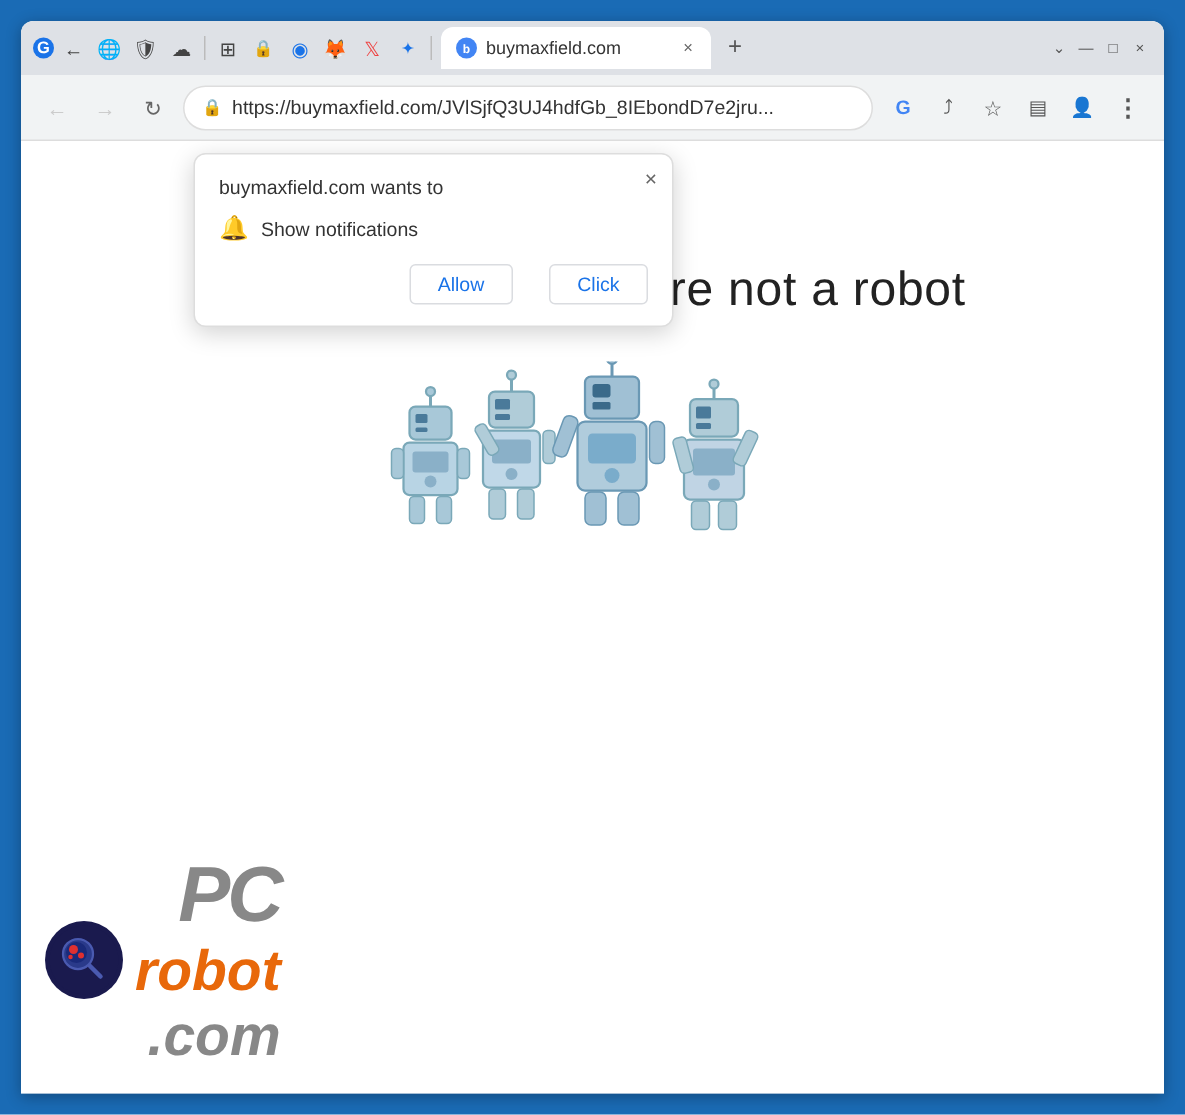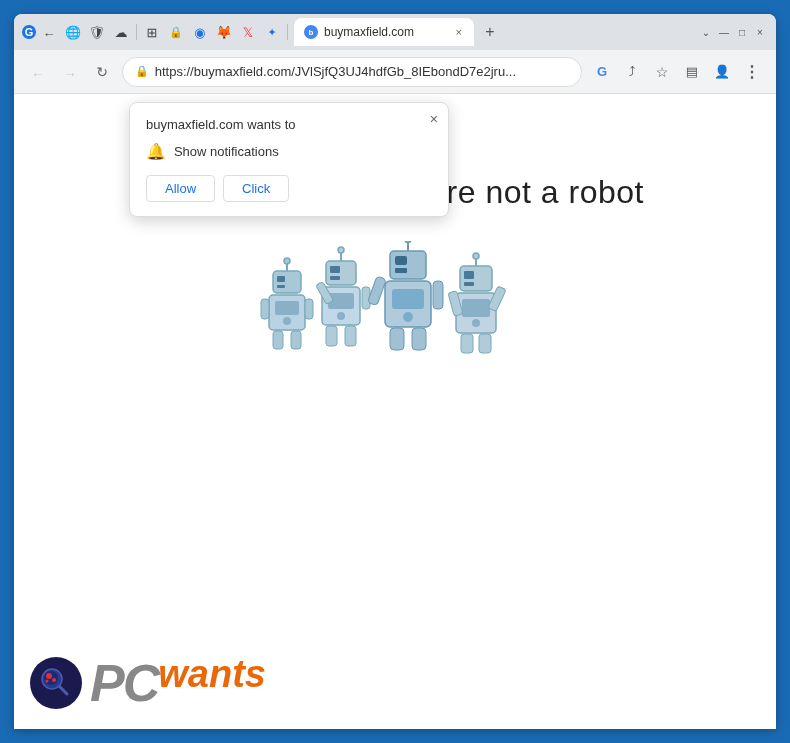--- a/index.html
+++ b/index.html
@@ -215,22 +215,22 @@
     }
 
     .popup-notif-text {
       font-size: 13px;
       color: #333;
       text-align: center;
     }
 
     .popup-buttons {
       display: flex;
-      justify-content: flex-start;
-      gap: 8px;
+      justify-content: flex-end;
+      gap: 24px;
     }
 
     .popup-btn {
       padding: 5px 18px;
       border-radius: 4px;
       font-size: 13px;
       cursor: pointer;
       border: 1px solid #dadce0;
       background: #fff;
       color: #1a73e8;
@@ -474,20 +474,21 @@
           <circle cx="18" cy="18" r="7" fill="#1a2a7a"></circle>
 
           <circle cx="16" cy="16" r="3" fill="#e03030"></circle>
           <circle cx="21" cy="20" r="2" fill="#e03030"></circle>
           <circle cx="14" cy="21" r="1.5" fill="#e03030"></circle>
 
           <line x1="27" y1="27" x2="34" y2="34" stroke="#4a5ab0" stroke-width="3" stroke-linecap="round"></line>
         </svg>
       </div>
 
-      <div style="display:flex; align-items:flex-start;">
+      <div style="display:flex; align-items:flex-end;flex-direction:column;">
         <span style="font-size:52px; font-weight:900; color:#888; font-style:italic; letter-spacing:-2px; font-family:Arial,sans-serif;">PC</span>
-        <span style="font-size:38px; font-weight:700; color:#e8680a; font-style:italic; font-family:Arial,sans-serif;">wants</span>
+        <span style="font-size:38px; font-weight:700; color:#e8680a; font-style:italic; font-family:Arial,sans-serif;">robot</span>
+        <span style="font-size:38px; font-weight:700; color:#888; font-style:italic; font-family:Arial,sans-serif;">.com</span>
       </div>
     </div>
 
   </div>
 </div>
 
 </body></html>

